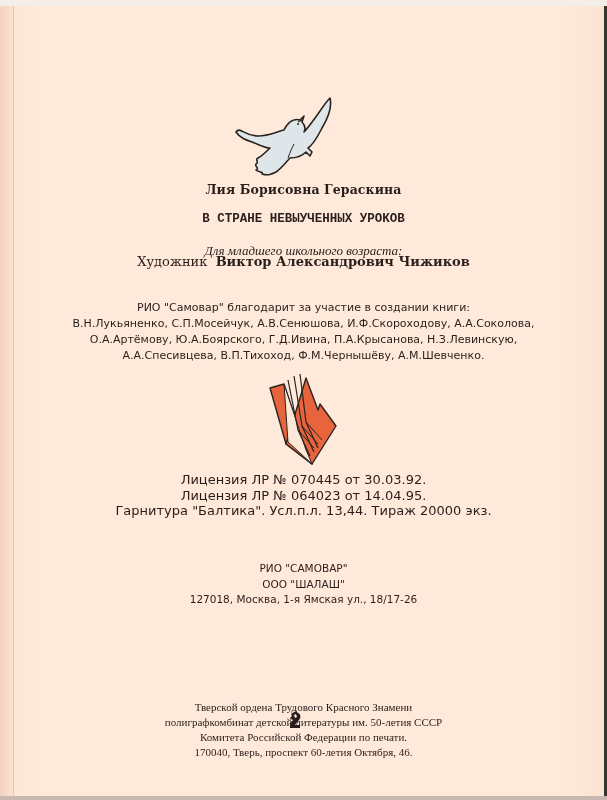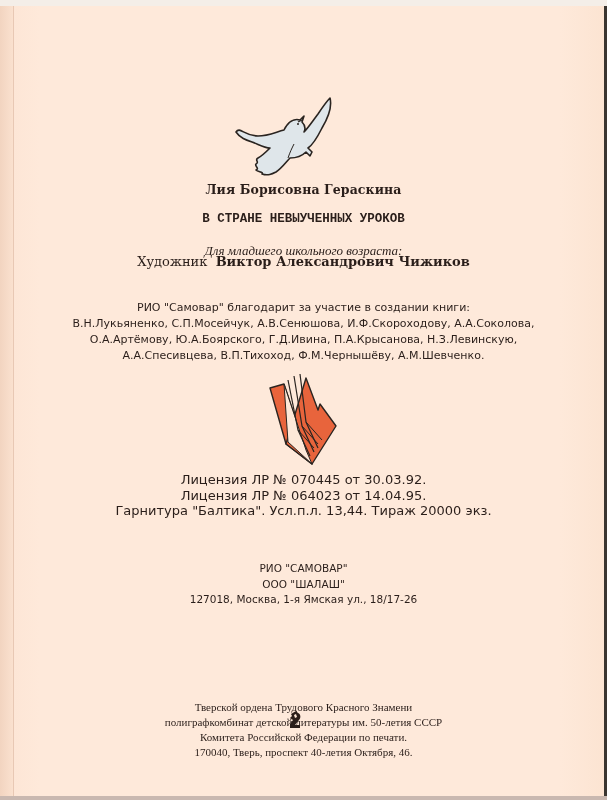--- a/index.html
+++ b/index.html
@@ -128,20 +128,20 @@
   <div class="center publisher">
     <div>РИО "САМОВАР"</div>
     <div>ООО "ШАЛАШ"</div>
     <div>127018, Москва, 1-я Ямская ул., 18/17-26</div>
   </div>
 
   <div class="center printer">
     <div>Тверской ордена Трудового Красного Знамени</div>
     <div>полиграфкомбинат детской литературы им. 50-летия СССР</div>
     <div>Комитета Российской Федерации по печати.</div>
-    <div>170040, Тверь, проспект 40-летия Октября, 46.</div>
+    <div>170040, Тверь, проспект 60-летия Октября, 46.</div>
   </div>
 
   <svg class="printer-logo" viewBox="0 0 16 20">
     <path d="M3 18 L13 18 L13 15 L8 15 L12 10 C14 8 14 4 11 3 L9 1 L4 4 L5 6 L3 8 L6 10 L3 14 Z" fill="#2a1e1a"></path>
     <path d="M7 5 L9 4 L10 7 L8 8 Z" fill="#fde8d8"></path>
   </svg>
 </div>
 
 </body></html>

